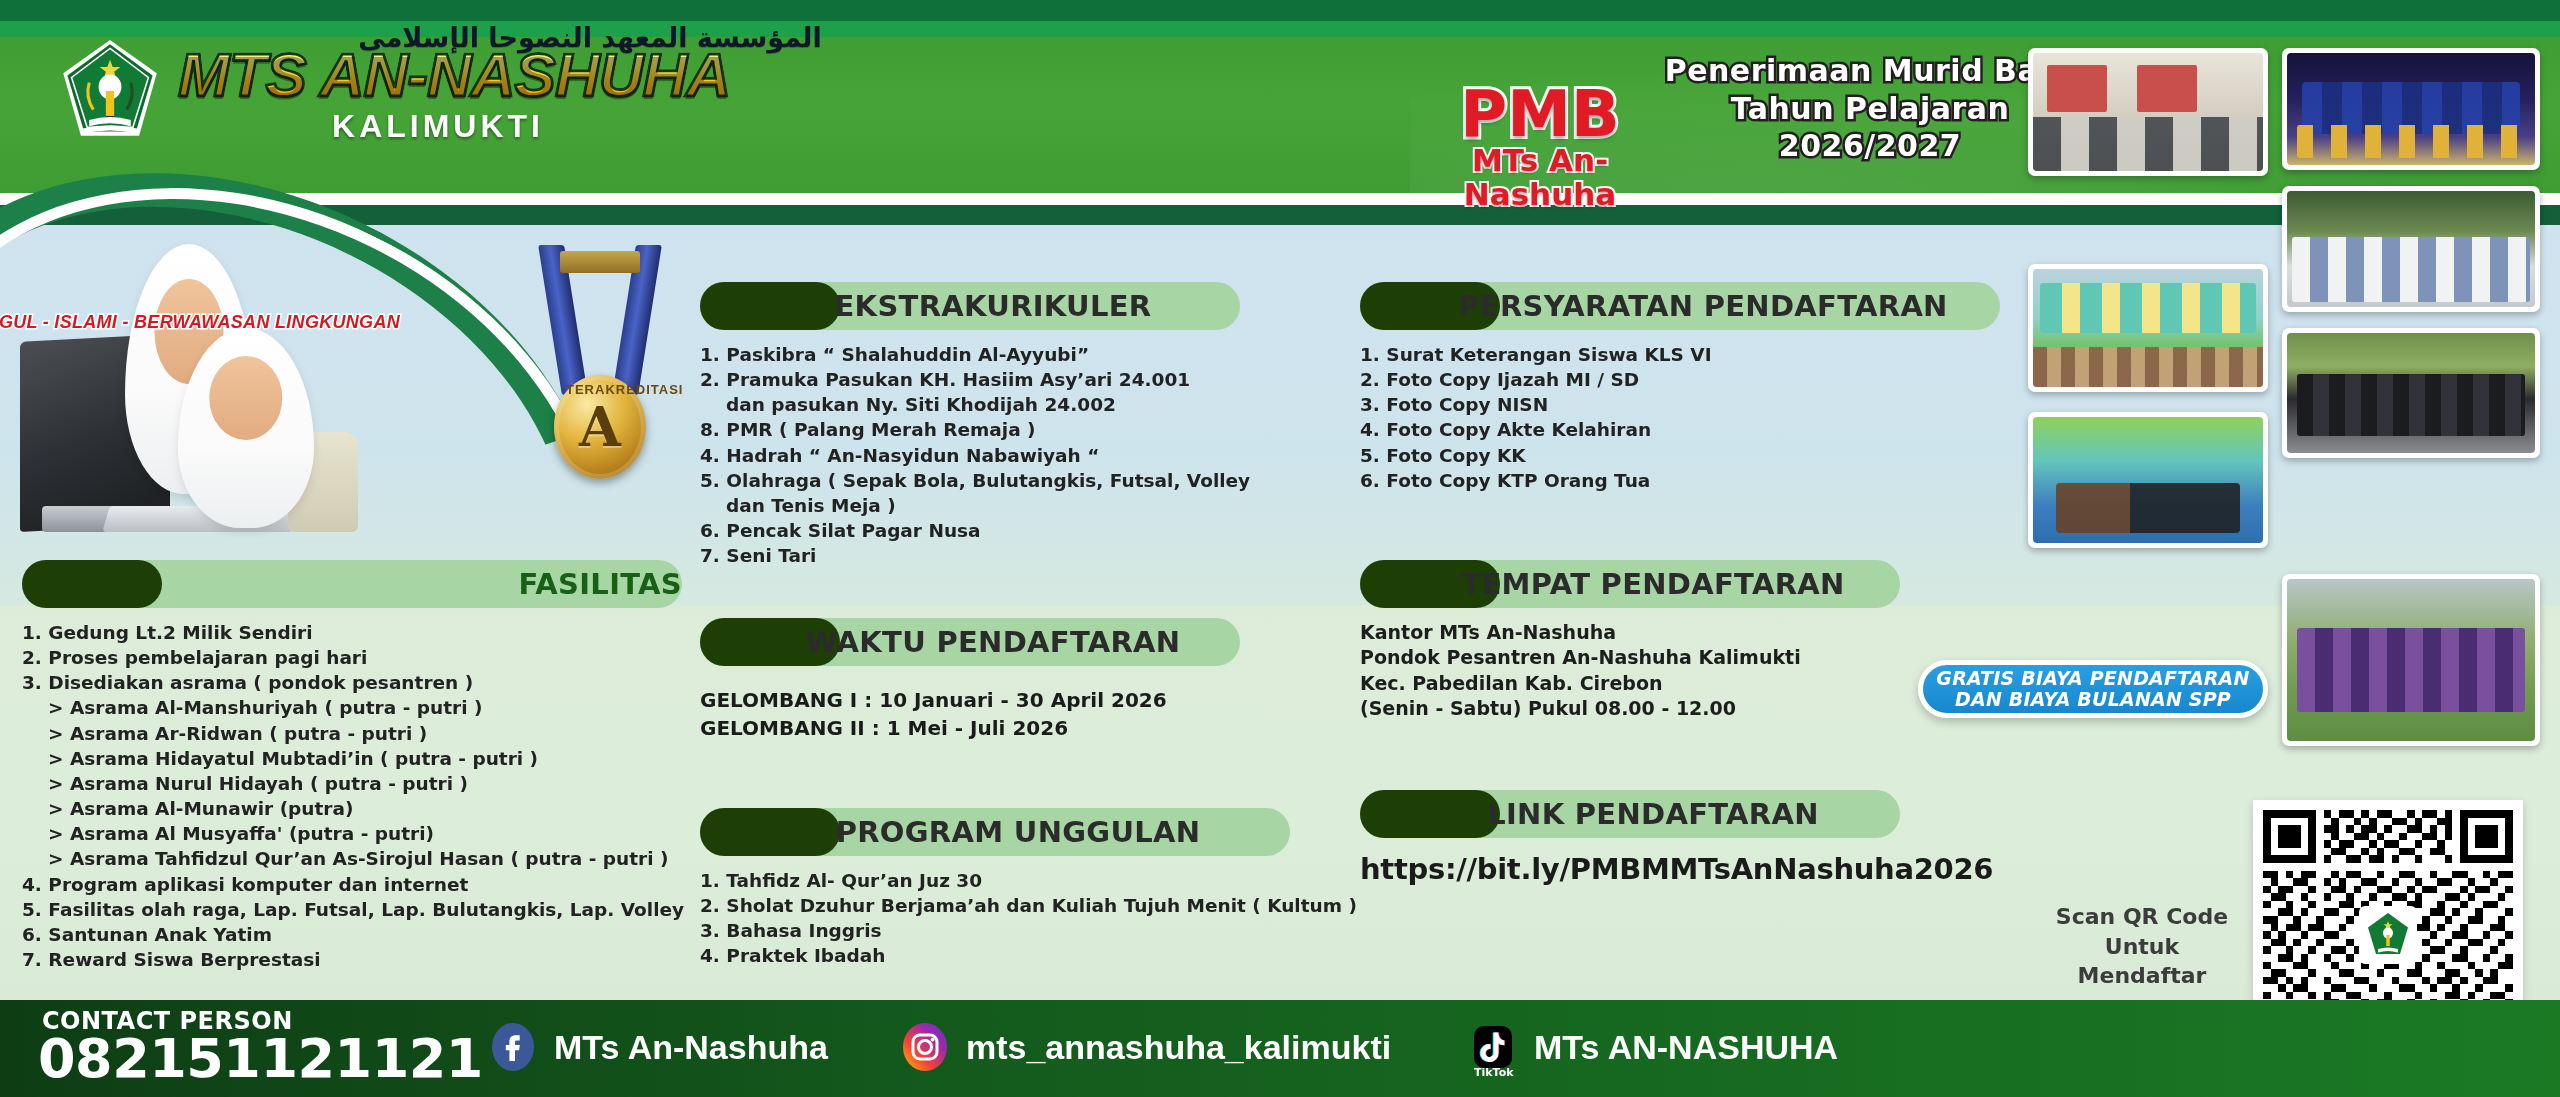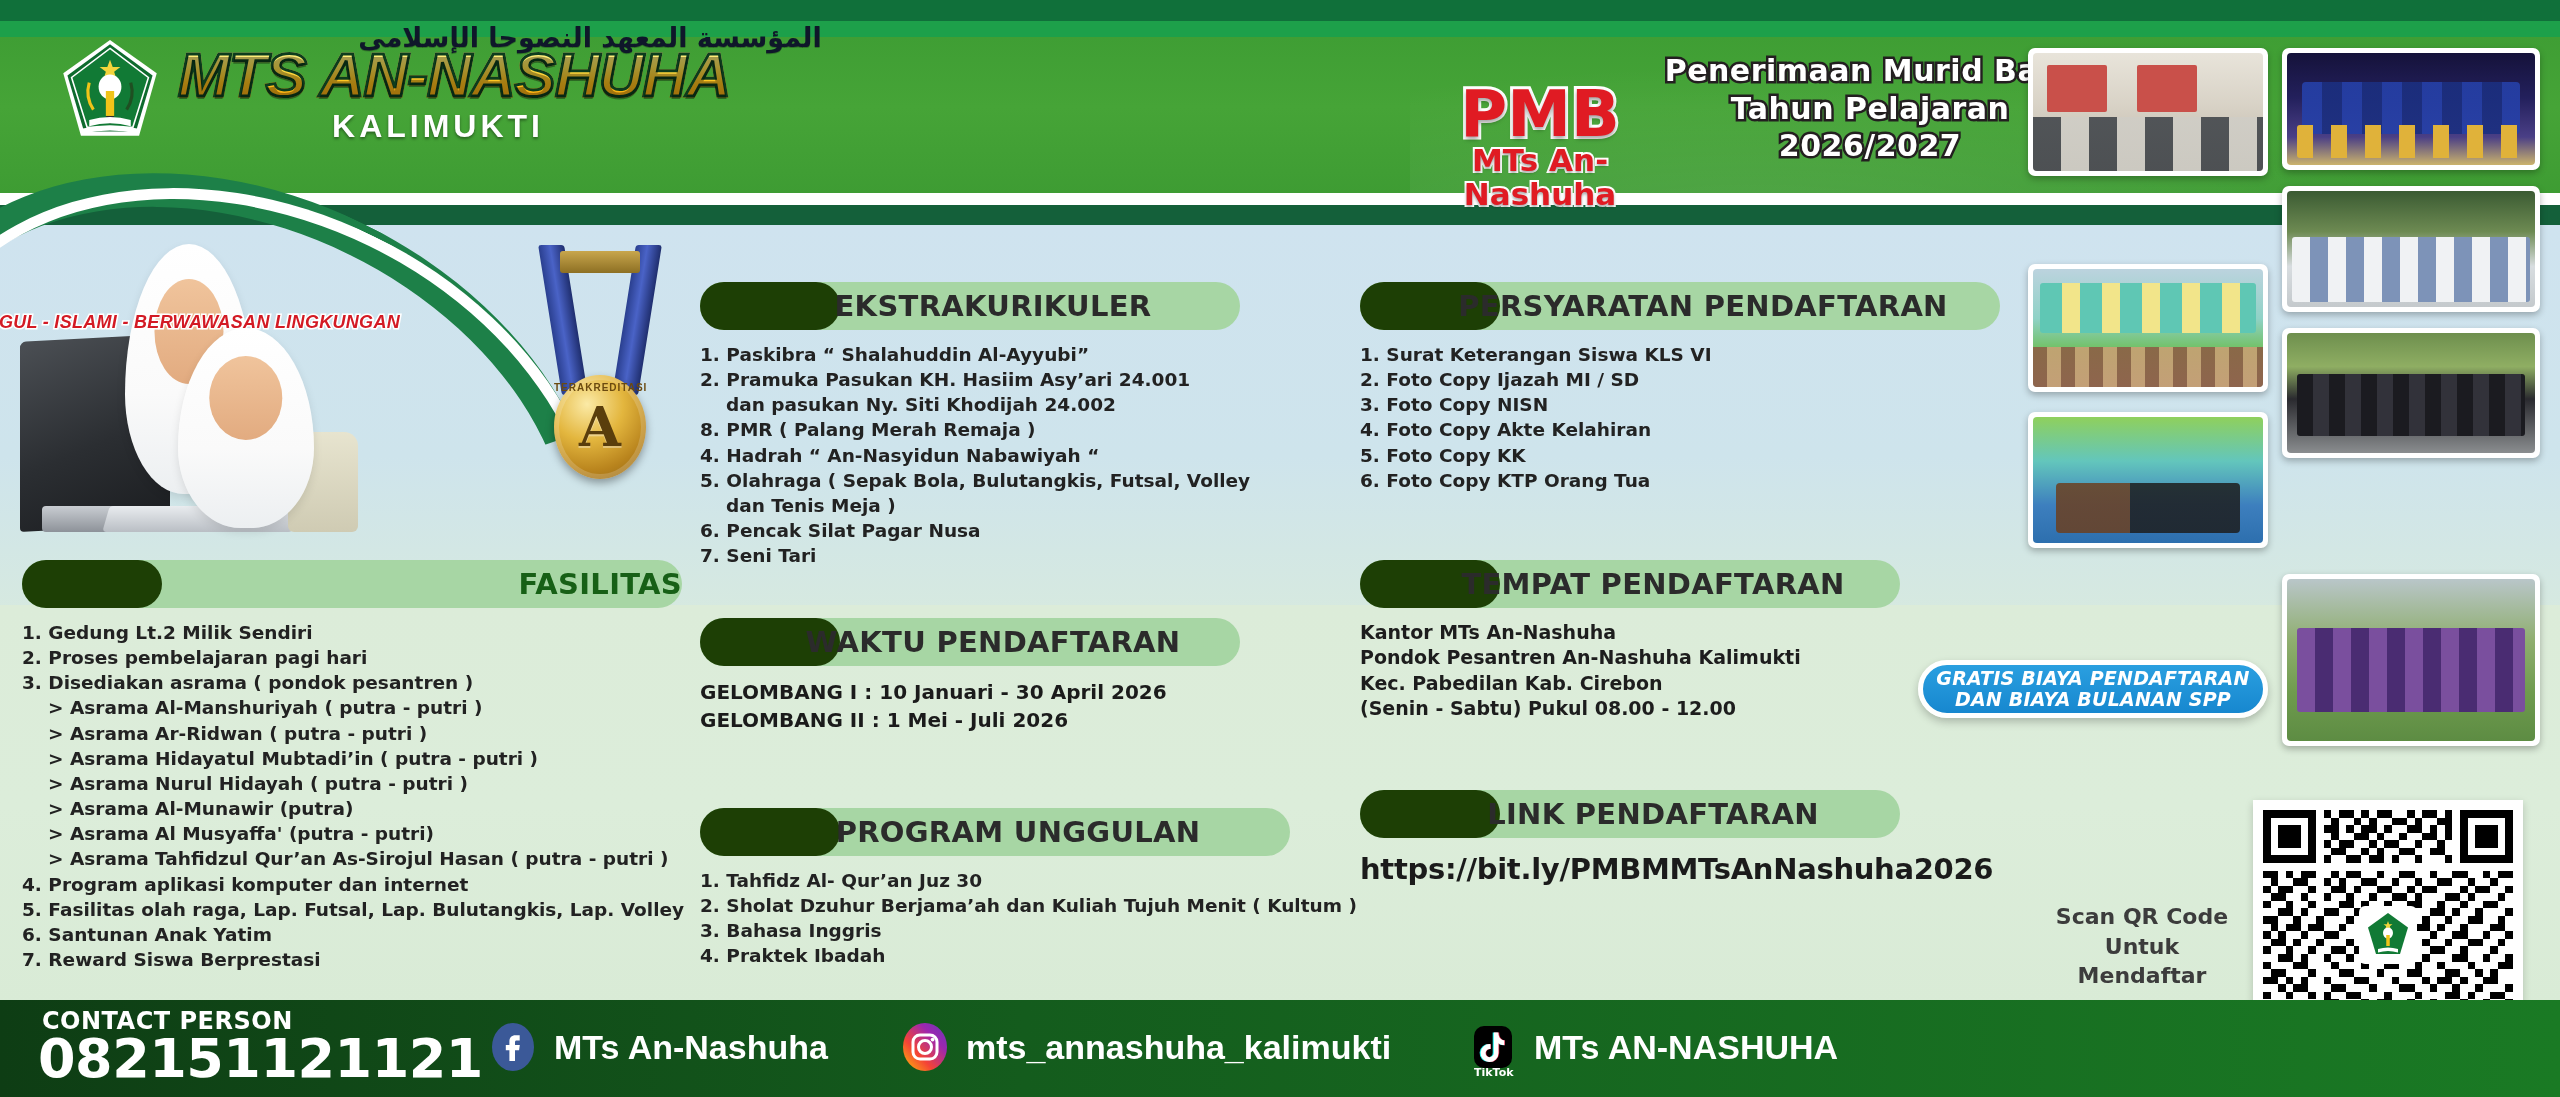--- a/index.html
+++ b/index.html
@@ -144,22 +144,22 @@
   .ribbon .left { left:2px; transform:skewX(9deg); }
   .ribbon .right { right:2px; transform:skewX(-9deg); }
   .ribbon .bar { position:absolute; left:12px; top:6px; width:80px; height:22px;
         background:linear-gradient(180deg,#c8a64d,#8d6f23); border-radius:3px; }
   .disc { position:absolute; left:14px; top:130px; width:92px; height:104px; border-radius:50%;
         background:radial-gradient(circle at 36% 28%, #fbeaa6 0%, #e3b63e 38%, #b9841d 70%, #8a5f12 100%);
         box-shadow:0 4px 9px rgba(0,0,0,.35), inset 0 0 0 5px rgba(255,255,255,.18); }
   .disc .letter { position:absolute; inset:0; display:flex; align-items:center; justify-content:center;
         font-size:54px; font-weight:900; color:#5a3e0c; font-family:"DejaVu Serif", serif;
         text-shadow:0 2px 0 rgba(255,255,255,.35); }
-  .disc .arc { position:absolute; left:0; top:7px; width:100%; text-align:left;
-        font-size:10px; font-weight:700; color:#6b4a10; letter-spacing:1px; }
+  .disc .arc { position:absolute; left:12px; top:7px; width:100%; text-align:left;
+        font-size:13px; font-weight:700; color:#6b4a10; letter-spacing:1px; }
 
   
   .sec { position:absolute; }
   .pill { position:relative; height:48px; border-radius:26px; background:#a7d6a4;
           display:flex; align-items:center; }
   .pill .cap { position:absolute; left:0; top:0; width:140px; height:48px;
           border-radius:26px; background:#1d3f05; }
   .pill .ttl { position:relative; z-index:2; width:100%; text-align:center;
           font-size:29px; font-weight:900; color:#2b2b2b; letter-spacing:.3px;
           font-family:"DejaVu Sans", sans-serif; padding-left:46px; }
@@ -174,21 +174,21 @@
   .sec-ekstra   { left:700px;  top:282px;  width:540px; }
   .sec-persyar  { left:1360px; top:282px;  width:640px; }
   .sec-fasil    { left:22px;   top:560px;  width:660px; }
   .sec-waktu    { left:700px;  top:618px;  width:540px; }
   .sec-tempat   { left:1360px; top:560px;  width:540px; }
   .sec-program  { left:700px;  top:808px;  width:590px; }
   .sec-link     { left:1360px; top:790px;  width:540px; }
 
   .addr { margin-top:12px; font-size:19px; font-weight:800; line-height:1.33; color:#1d1d1d;
           font-family:"DejaVu Sans", sans-serif; }
-  .waktu-lines { margin-top:12px; font-size:20px; font-weight:800; color:#1b1b1b;
+  .waktu-lines { margin-top:20px; font-size:20px; font-weight:800; color:#1b1b1b;
           line-height:1.42; font-family:"DejaVu Sans", sans-serif; }
   .link-url { margin-top:14px; font-size:29px; font-weight:800; color:#1b1b1b;
           font-family:"DejaVu Sans", sans-serif; letter-spacing:-.3px; }
 
   
   .gratis { position:absolute; left:1918px; top:660px; width:350px; height:58px;
         border-radius:30px; background:linear-gradient(180deg,#2a9fe0,#1787cf);
         border:5px solid #ffffff; box-shadow:0 4px 8px rgba(0,0,0,.22);
         display:flex; flex-direction:column; align-items:center; justify-content:center;
         color:#fff; font-weight:900; font-size:19px; line-height:1.12; text-align:center;

